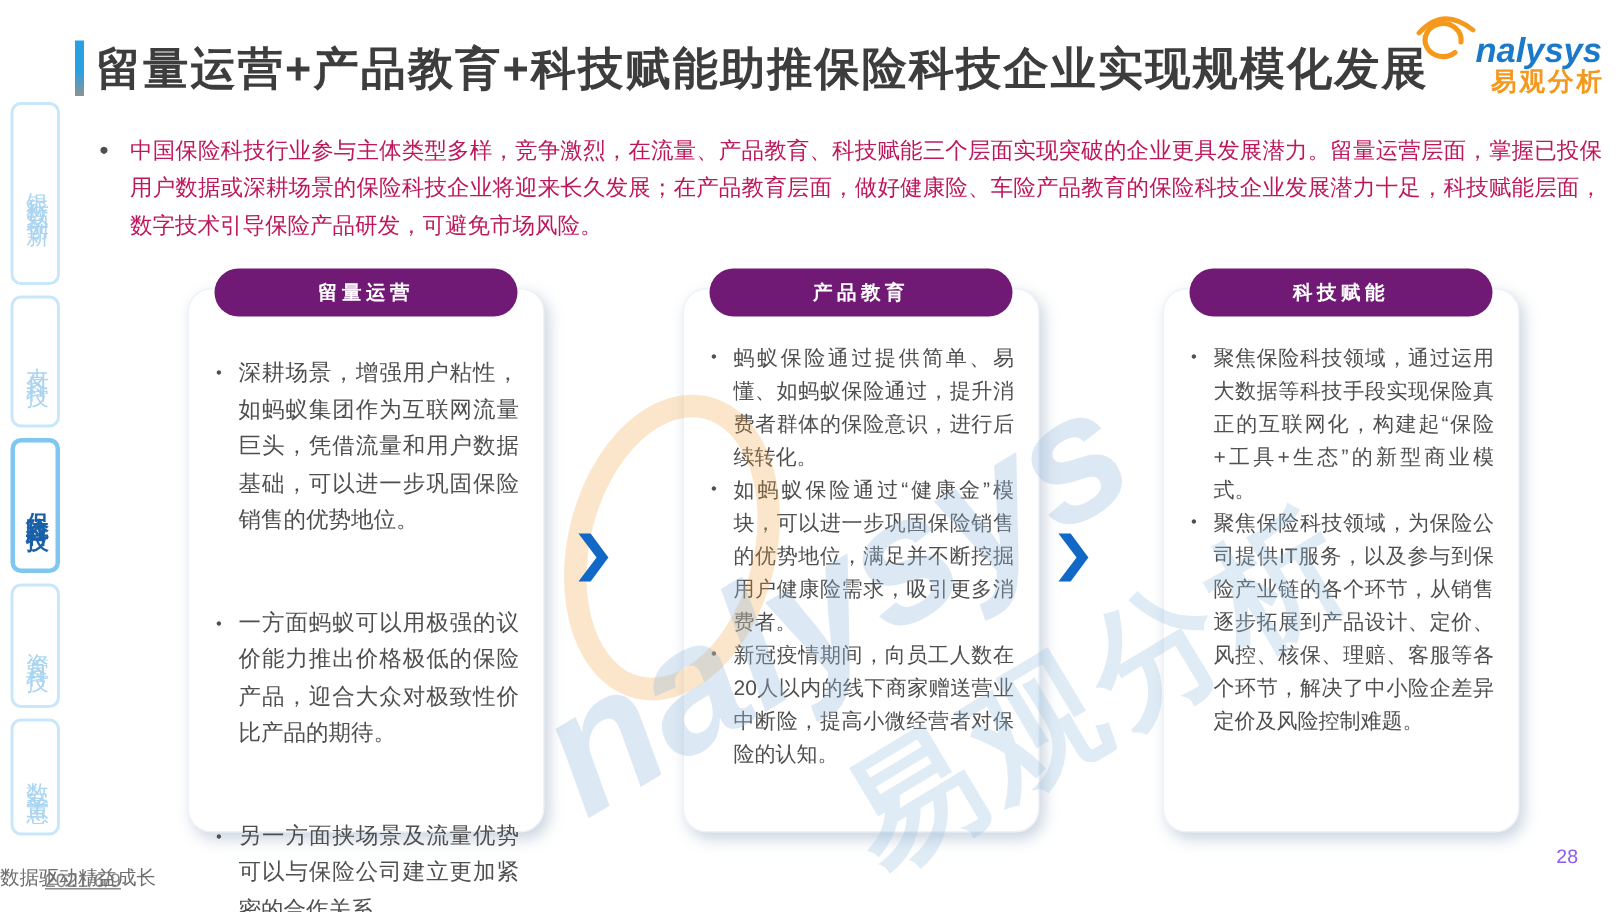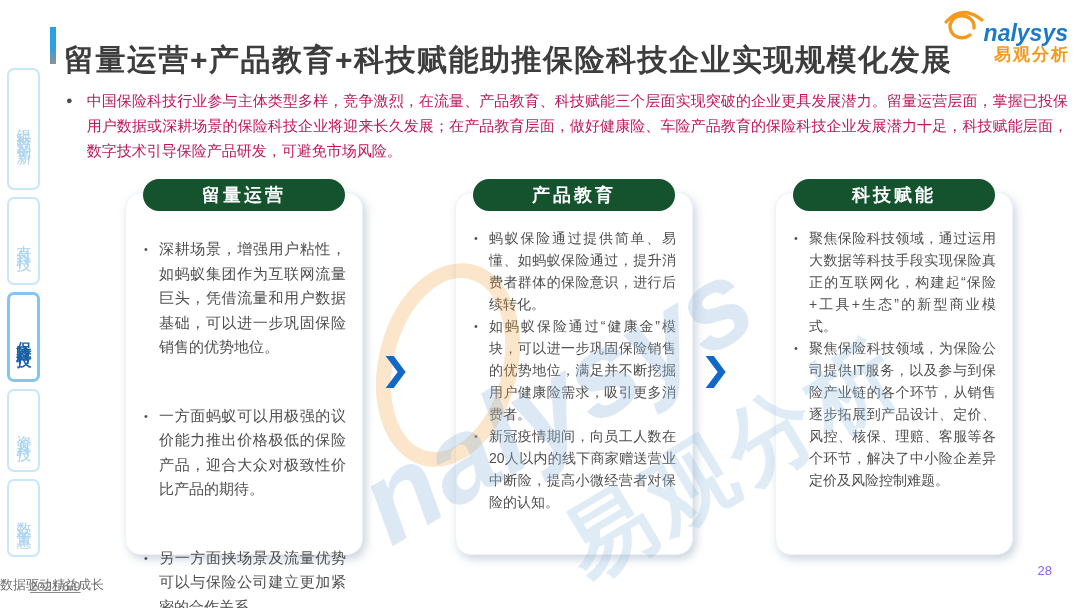--- a/index.html
+++ b/index.html
@@ -13,21 +13,20 @@
 
   
   .title-bar {
     position:absolute; left:50px; top:27px; width:6px; height:37px;
     background:linear-gradient(#2aa0e2 0%, #2aa0e2 55%, #8d9297 100%);
   }
   .page-title {
     position:absolute; left:64px; top:26px; width:930px;
     font-size:30px; font-weight:bold; color:#3d3d3d; letter-spacing:1.5px;
     white-space:nowrap;
-    margin-top:14px;
   }
   .logo { position:absolute; right:8px; top:12px; width:130px; height:52px; }
   .logo .swoosh { position:absolute; left:-2px; top:-4px; }
   .logo .brand {
     position:absolute; right:4px; top:8px;
     font-size:23px; font-weight:bold; font-style:italic; color:#1a7ac9;
     letter-spacing:0px;
   }
   .logo .brand-cn {
     position:absolute; right:2px; top:31px;
@@ -65,22 +64,22 @@
   
   .card {
     position:absolute; top:192px; width:238px; height:363px;
     background:#ffffff; border:1px solid #eef3f8; border-radius:16px;
     box-shadow:3px 4px 10px rgba(140,160,185,.45);
     z-index:1;
   }
   .card-0 { left:125px; } .card-1 { left:455px; } .card-2 { left:775px; }
   .card .pill {
     position:absolute; top:-14px; left:50%; transform:translateX(-50%);
-    width:202px; height:32px; border-radius:16px; background:#14532d;
-    color:#ffffff; font-size:18px; font-weight:bold; letter-spacing:3px;
+    width:202px; height:32px; border-radius:16px; background:#701a75;
+    color:#ffffff; font-size:13px; font-weight:bold; letter-spacing:3px;
     text-align:center; line-height:32px;
   }
   .card ul { list-style:none; margin:34px 16px 0 18px; }
   .card li {
     position:relative; padding-left:15px; text-align:justify; color:#4f4f4f;
   }
   .card li::before {
     content:"\2022"; position:absolute; left:0; top:0; font-size:11px; color:#4f4f4f;
   }
   .card-0 li { font-size:15px; line-height:24.5px;margin-top:44px; }

